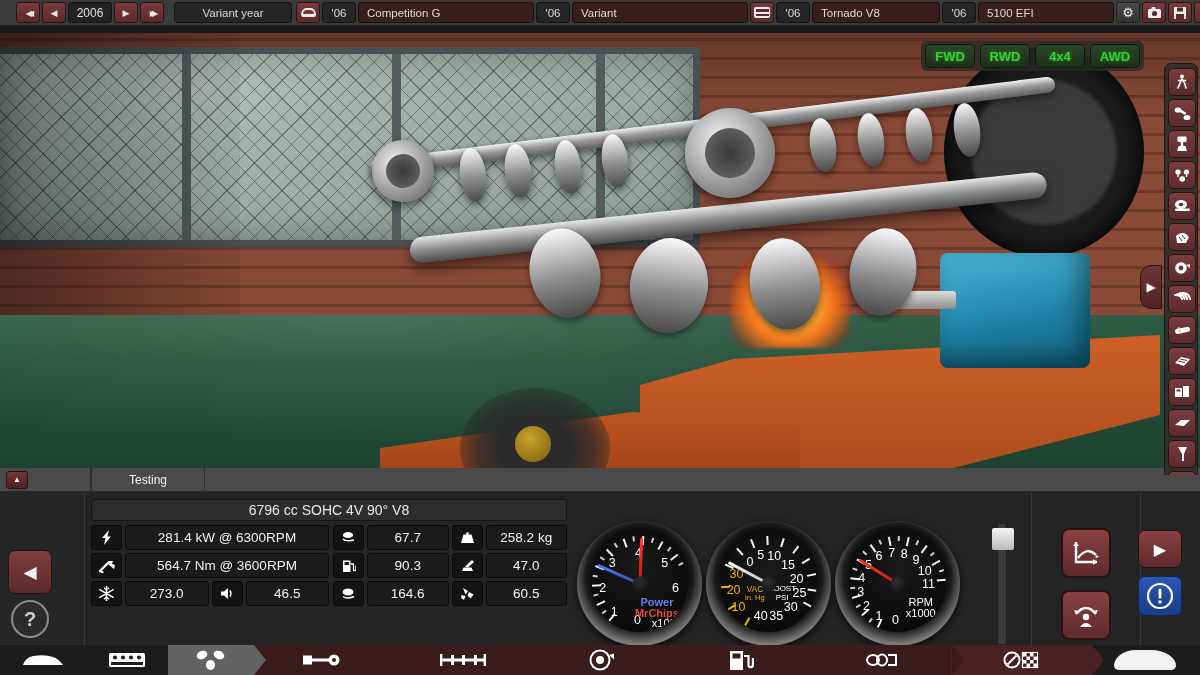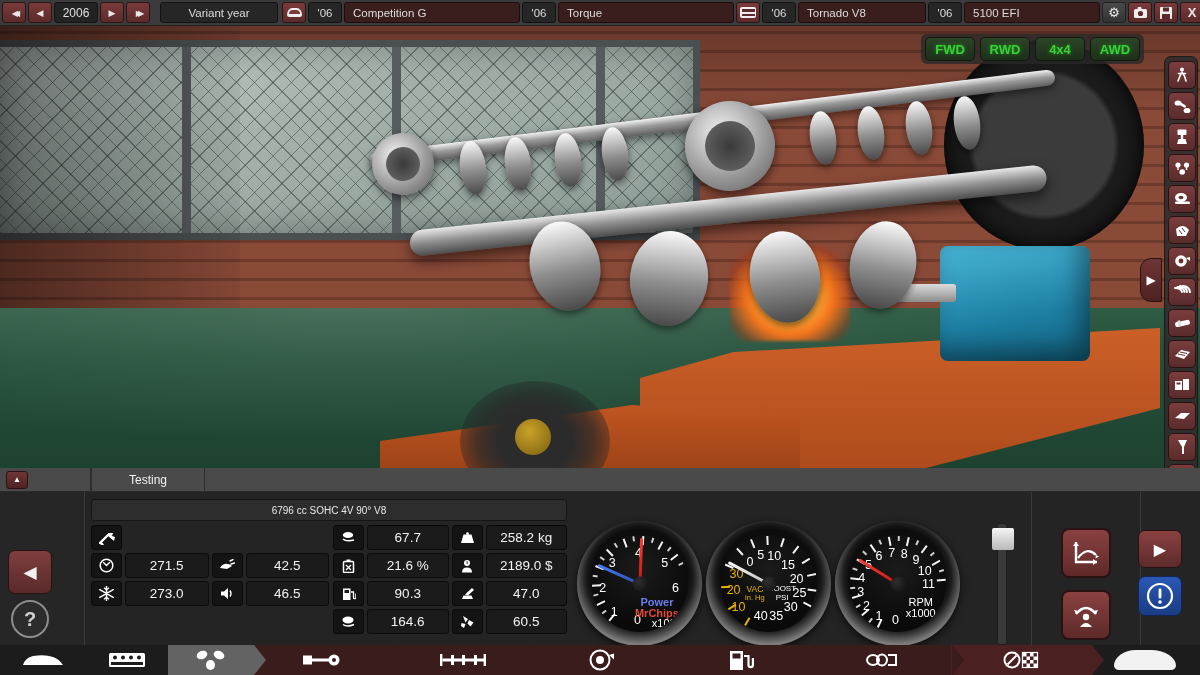--- a/index.html
+++ b/index.html
@@ -9,21 +9,21 @@
     background: #1a1a1a; overflow: hidden;
     position: relative;
     -webkit-font-smoothing: antialiased;
   }
   #app { position: relative; width: 1200px; height: 675px; overflow: hidden; }
 
   
   .topbar {
     position: absolute; top: 0; left: 0; width: 1200px; height: 26px;
     background: #3b3b3b; display: flex; align-items: center;
-    padding: 0 2px; gap: 2px; z-index: 40;
+    padding: 0 16px; gap: 2px; z-index: 40;
     border-bottom: 1px solid #222;
   }
   .tb-btn {
     width: 24px; height: 21px; background: linear-gradient(#7a3a3a,#5c2a2a);
     border: 1px solid #2b1414; border-radius: 3px;
     display: flex; align-items: center; justify-content: center;
     color: #e8e8e8; font-size: 10px; flex: none;
   }
   .tb-btn.dark { background: linear-gradient(#4a4a4a,#333); border-color:#222; }
   .tb-year {
@@ -49,21 +49,21 @@
   .icon-car-sm::after{content:"";position:absolute;left:2px;top:1.5px;width:11px;height:4px;
      background:#7a3a3a;border-radius:5px 5px 0 0;}
   .icon-engine-sm { width:16px;height:11px;background:#eee;border-radius:2px;position:relative;}
   .icon-engine-sm::before{content:"";position:absolute;left:1.5px;top:2px;width:13px;height:3px;
      background:#5c2a2a;}
   .icon-engine-sm::after{content:"";position:absolute;left:1.5px;top:6.5px;width:13px;height:2.5px;
      background:#5c2a2a;}
   .gear-ic { font-size: 13px; line-height: 1; }
 
   
-  .viewport { position:absolute; top:26px; left:0; width:1200px; height:442px; overflow:hidden; }
+  .viewport { position:absolute; top:33px; left:0; width:1200px; height:442px; overflow:hidden; }
   .vp-wall {
     position:absolute; inset:0;
     background:
       linear-gradient(180deg, rgba(0,0,0,.25), rgba(0,0,0,0) 20%),
       repeating-linear-gradient(0deg, #8a4a38 0px, #8a4a38 16px, #6e3a2c 16px, #6e3a2c 19px),
       repeating-linear-gradient(90deg, rgba(0,0,0,.18) 0px, rgba(0,0,0,.18) 2px, transparent 2px, transparent 42px);
   }
   .vp-wall-dark {
     position:absolute; left:0; top:0; width:240px; height:442px;
     background: linear-gradient(90deg, rgba(0,0,0,.45), rgba(0,0,0,.05));
@@ -223,21 +223,21 @@
   }
   .help-btn{
     position:absolute; left:11px; top:108px; width:38px;height:38px;border-radius:50%;
     background:#2c2c2c;border:2px solid #8d8d8d;color:#cfcfcf;
     display:flex;align-items:center;justify-content:center;font-size:20px;font-weight:bold;
   }
 
   .stats{ width:488px; padding:7px 6px 6px 6px; }
   .engine-title{
     height:22px; background:#2d2d2d; border:1px solid #151515; border-radius:3px;
-    color:#e8e8e8; font-size:10px; display:flex; align-items:center; justify-content:center;
+    color:#e8e8e8; font-size:14px; display:flex; align-items:center; justify-content:center;
     margin-bottom:4px;
   }
   .stat-col{ display:flex; flex-direction:column; gap:3px; }
   .srow{ display:flex; gap:3px; height:25px; }
   .sicon{
     width:31px; height:25px; background:#141414; border:1px solid #0a0a0a; border-radius:3px;
     display:flex;align-items:center;justify-content:center; color:#f2f2f2; font-size:13px; flex:none;
   }
   .sval{
     height:25px; background:#1b1b1b; border:1px solid #0a0a0a; border-radius:3px;
@@ -332,21 +332,21 @@
       </div>
     <div class="tb-gap"></div>
     <div class="tb-field" style="width:118px;justify-content:center">Variant year</div>
     <div class="tb-spacer"></div>
     <div class="tb-btn">
         <span class="icon-car-sm"></span>
       </div>
     <div class="tb-field" style="width:34px;justify-content:center">'06</div>
     <div class="tb-field red" style="width:176px">Competition G</div>
     <div class="tb-field" style="width:34px;justify-content:center">'06</div>
-    <div class="tb-field red" style="width:176px">Torque</div>
+    <div class="tb-field red" style="width:176px">Variant</div>
     <div class="tb-btn">
         <span class="icon-engine-sm"></span>
       </div>
     <div class="tb-field" style="width:34px;justify-content:center">'06</div>
     <div class="tb-field red" style="width:128px">Tornado V8</div>
     <div class="tb-field" style="width:34px;justify-content:center">'06</div>
     <div class="tb-field red" style="width:136px">5100 EFI</div>
     <div class="tb-btn dark">
         <span class="gear-ic">⚙</span>
       </div>
@@ -520,44 +520,37 @@
       </div>
 
       <div class="stats">
         <div class="engine-title">6796 cc SOHC 4V 90° V8</div>
 
         <div style="display:flex; gap:4px;">
 
           <div class="stat-col" style="width:238px">
             <div class="srow">
               <div class="sicon">
+                <svg width="13" height="15" viewBox="0 0 13 15">
+                    <path d="M9 0 L2 8 h3.5 L4 15 L11 6.5 h-3.6 z" fill="#fff"></path>
+                  </svg>
+              </div>
+              <div class="sval w-wide">281.4 kW @ 6300RPM</div>
+            </div>
+            <div class="srow">
+              <div class="sicon">
                 <svg width="16" height="14" viewBox="0 0 16 14">
                     <path d="M1 12 l8-8 M1.5 11.5 l2 2" stroke="#fff" stroke-width="2.4" stroke-linecap="round"></path>
                     <path d="M9 2 l5 0 -1 3 3 1 -1 4 -6-5 z" fill="#fff"></path>
                   </svg>
               </div>
+              <div class="sval w-wide">564.7 Nm @ 3600RPM</div>
             </div>
 
 
-            <div class="srow">
-              <div class="sicon">
-                <svg width="15" height="15" viewBox="0 0 15 15">
-                    <circle cx="7.5" cy="7.5" r="6.3" stroke="#fff" stroke-width="1.5" fill="none"></circle>
-                    <path d="M7.5 7.5 L4.5 4.5 M7.5 7.5 L10.5 4.5" stroke="#fff" stroke-width="1.4" stroke-linecap="round"></path>
-                  </svg>
-              </div>
-              <div class="sval w-med">271.5</div>
-              <div class="sicon">
-                <svg width="16" height="13" viewBox="0 0 16 13">
-                    <path d="M1 9 q3-5 8-4 q3 .5 4 2 l-5 3 z" fill="#fff"></path>
-                    <path d="M11 2 l3-1.5 M12 5 l3.5-1" stroke="#fff" stroke-width="1.4" stroke-linecap="round"></path>
-                  </svg>
-              </div>
-              <div class="sval w-med">42.5</div>
-            </div>
 
             <div class="srow">
               <div class="sicon">
                 <svg width="15" height="15" viewBox="0 0 15 15">
                     <path d="M7.5 0 v15 M0.8 3.7 L14.2 11.3 M0.8 11.3 L14.2 3.7" stroke="#fff" stroke-width="1.5" stroke-linecap="round"></path>
                     <path d="M5 1.8 L7.5 4 L10 1.8 M5 13.2 L7.5 11 L10 13.2" stroke="#fff" stroke-width="1.3" fill="none"></path>
                   </svg>
               </div>
               <div class="sval w-med">273.0</div>
               <div class="sicon">
@@ -581,38 +574,20 @@
               <div class="sval w-med">67.7</div>
               <div class="sicon">
                 <svg width="15" height="13" viewBox="0 0 15 13">
                     <path d="M7.5 1.2 a1.4 1.4 0 1 1 0 2.8 a1.4 1.4 0 1 1 0 -2.8 M3.5 3.6 h8 L14 12 H1 z" fill="#fff"></path>
                   </svg>
               </div>
               <div class="sval w-med">258.2 kg</div>
             </div>
 
 
-            <div class="srow">
-              <div class="sicon">
-                <svg width="13" height="14" viewBox="0 0 13 14">
-                    <rect x="1.5" y="2.5" width="10" height="11" rx="1" stroke="#fff" stroke-width="1.5" fill="none"></rect>
-                    <rect x="4.5" y="0.5" width="4" height="2.5" fill="#fff"></rect>
-                    <path d="M4 6 l5 5 M9 6 l-5 5" stroke="#fff" stroke-width="1.3"></path>
-                  </svg>
-              </div>
-              <div class="sval w-med">21.6 %</div>
-              <div class="sicon">
-                <svg width="14" height="14" viewBox="0 0 14 14">
-                    <circle cx="7" cy="4" r="3" fill="#fff"></circle>
-                    <path d="M2 13.5 q0-5 5-5 q5 0 5 5 z" fill="#fff"></path>
-                    <text x="7" y="5.4" font-size="4" fill="#141414" text-anchor="middle" font-family="Liberation Sans">$</text>
-                  </svg>
-              </div>
-              <div class="sval w-med">2189.0 $</div>
-            </div>
 
             <div class="srow">
               <div class="sicon">
                 <svg width="14" height="14" viewBox="0 0 14 14">
                     <rect x="1" y="1.5" width="7.5" height="11.5" fill="#fff"></rect>
                     <rect x="2.5" y="3" width="4.5" height="3" fill="#1b1b1b"></rect>
                     <path d="M9 5 h2.5 v5.5 a1.2 1.2 0 0 0 2.4 0 v-4" stroke="#fff" stroke-width="1.3" fill="none"></path>
                   </svg>
               </div>
               <div class="sval w-med">90.3</div>

